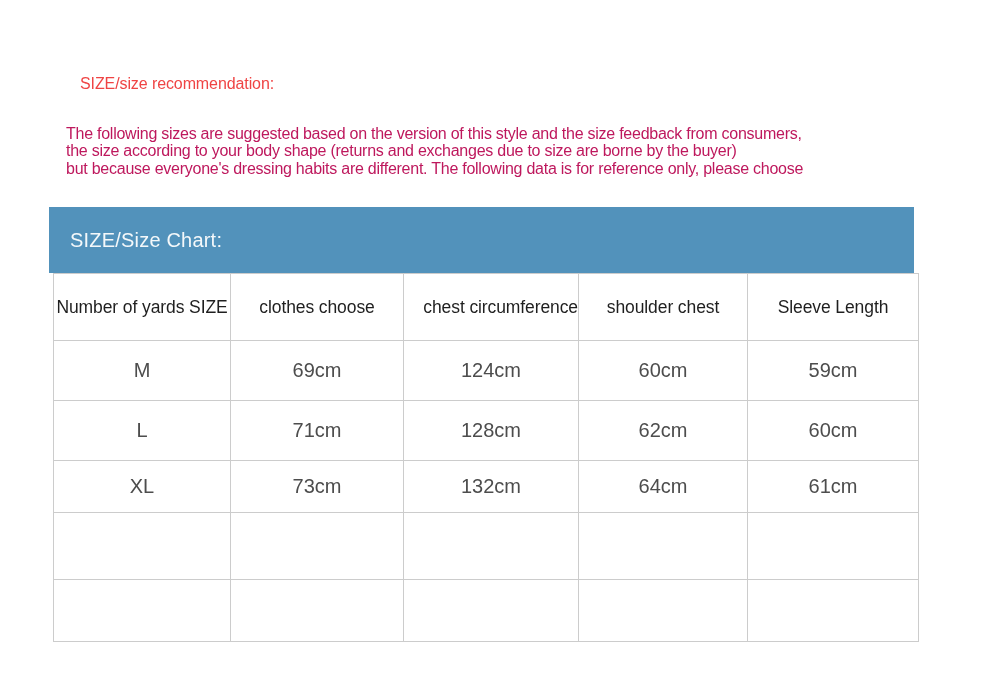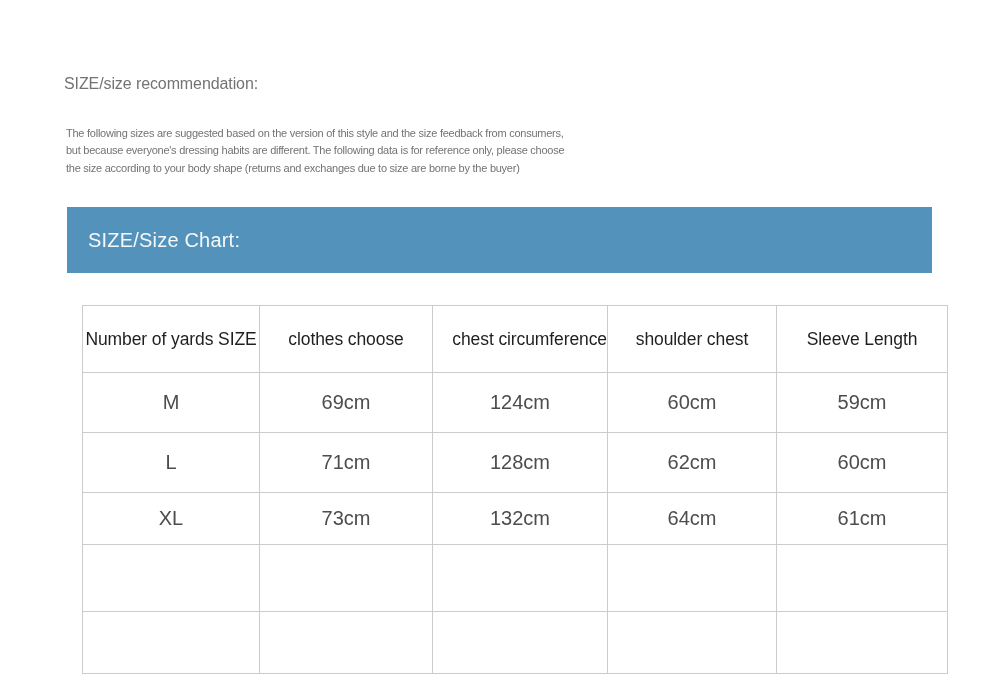--- a/index.html
+++ b/index.html
@@ -9,66 +9,65 @@
   }
   body {
     width: 1000px;
     height: 674px;
     position: relative;
     font-family: "Liberation Sans", "DejaVu Sans", sans-serif;
     overflow: hidden;
   }
   .page-title {
     position: absolute;
-    left: 64px;
+    left: 80px;
     top: 75px;
     font-size: 16px;
     line-height: 18px;
-    color: #737373;
+    color: #ef4444;
     letter-spacing: -0.1px;
     white-space: nowrap;
   }
   .description {
     position: absolute;
     left: 66px;
     top: 125px;
-    font-size: 11px;
+    font-size: 16px;
     line-height: 17.4px;
-    color: #737373;
+    color: #be185d;
     letter-spacing: -0.25px;
   }
   .description .line {
     white-space: nowrap;
   }
   .banner {
     position: absolute;
-    left: 67px;
+    left: 49px;
     top: 207px;
     width: 865px;
     height: 66px;
     background: #5292BB;
     display: flex;
     align-items: center;
     box-sizing: border-box;
     padding-left: 21px;
   }
   .banner-title {
     color: #f4f8fa;
     font-size: 20px;
     letter-spacing: 0.2px;
     white-space: nowrap;
   }
   table.size-table {
     position: absolute;
-    left: 82px;
+    left: 53px;
     top: 273px;
     width: 865px;
     border-collapse: collapse;
     table-layout: fixed;
-    margin-top: 32px;
   }
   .size-table th,
   .size-table td {
     border: 1px solid #cccccc;
     padding: 0;
     vertical-align: middle;
     text-align: center;
     overflow: hidden;
   }
   .size-table th {
@@ -95,22 +94,22 @@
 </style>
 </head>
 <body>
 
 <div>
 
   <div class="page-title">SIZE/size recommendation:</div>
 
   <div class="description">
     <div class="line">The following sizes are suggested based on the version of this style and the size feedback from consumers,</div>
+    <div class="line">the size according to your body shape (returns and exchanges due to size are borne by the buyer)</div>
     <div class="line">but because everyone's dressing habits are different. The following data is for reference only, please choose</div>
-    <div class="line">the size according to your body shape (returns and exchanges due to size are borne by the buyer)</div>
   </div>
 
   <div class="banner" style="background: rgb(82, 146, 187);">
     <span class="banner-title">SIZE/Size Chart:</span>
   </div>
 
   <table class="size-table">
     <colgroup>
       <col style="width:177px">
       <col style="width:173px">

